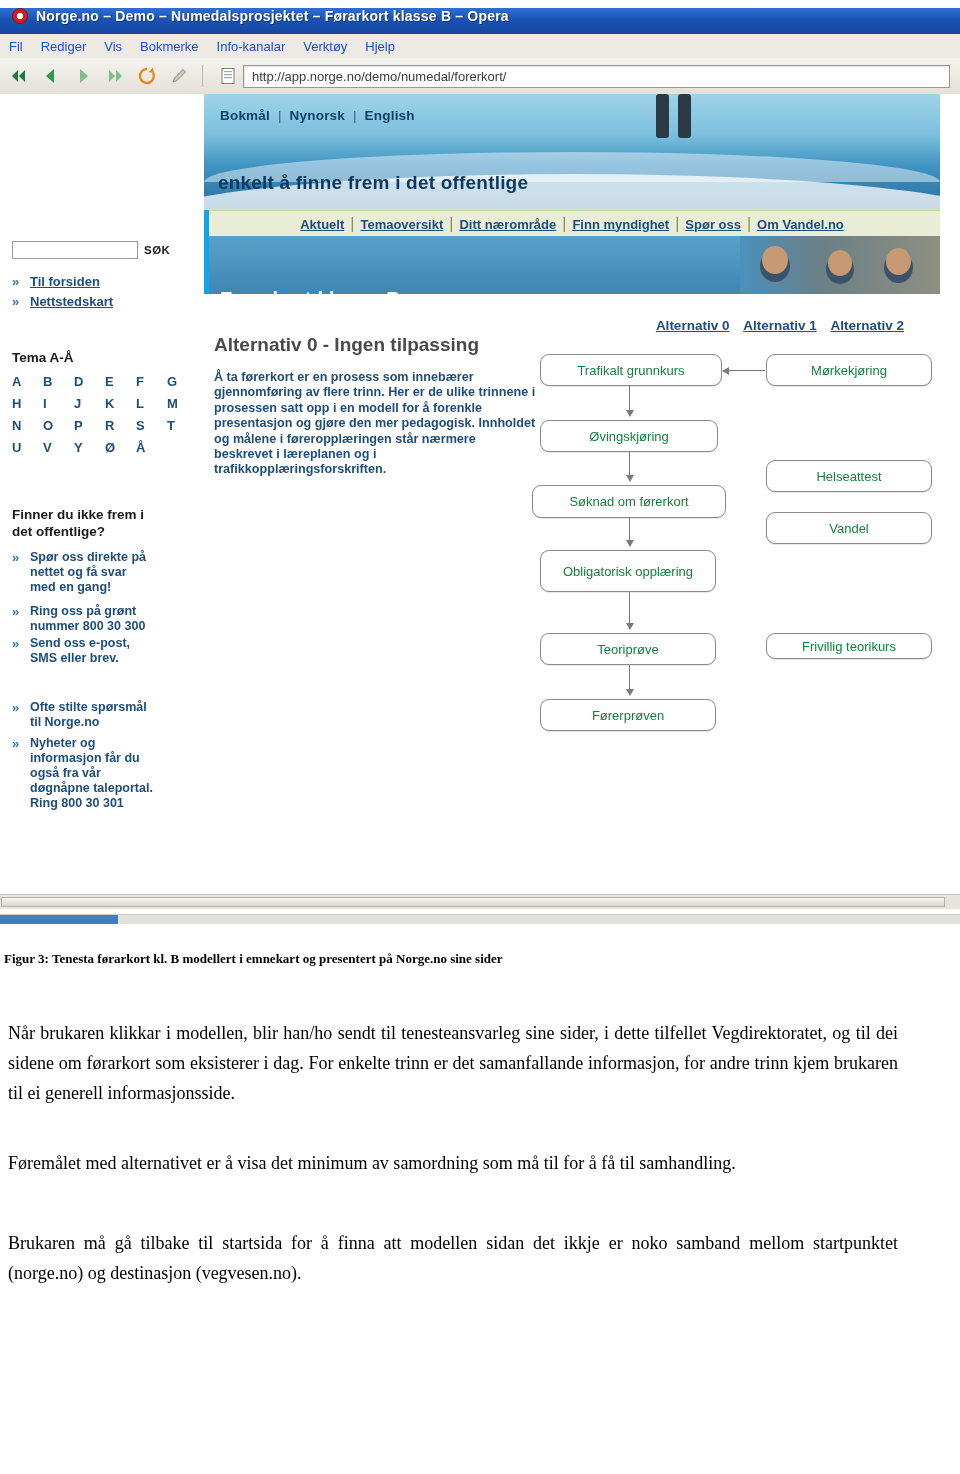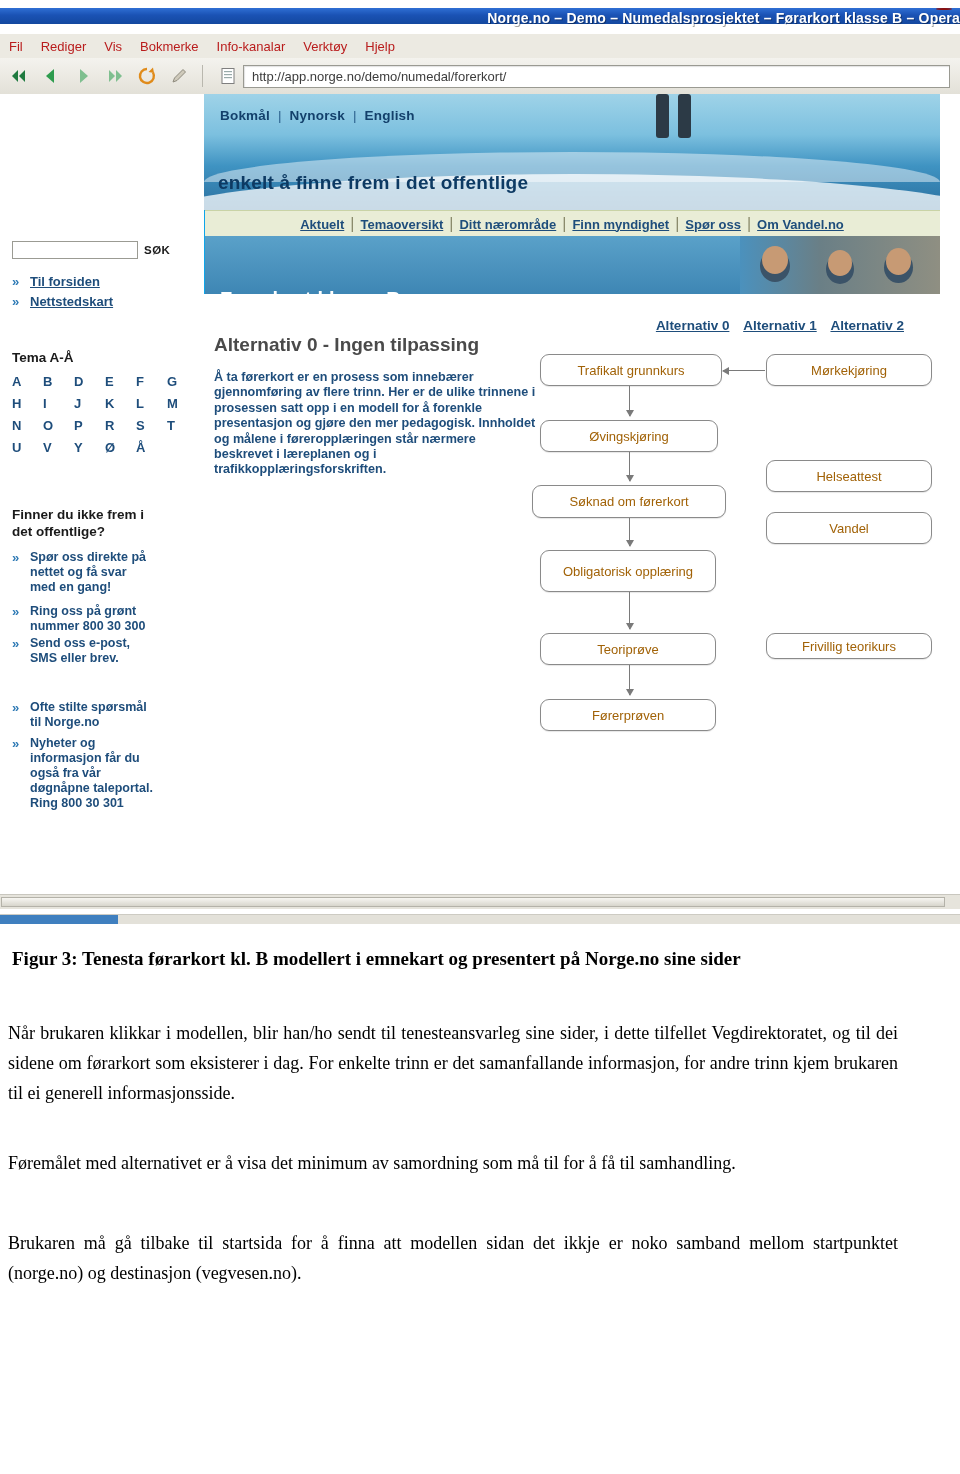--- a/index.html
+++ b/index.html
@@ -14,24 +14,24 @@
 
   
   .shot {
     position:absolute; left:0; top:0; width:960px; height:935px;
     background:#ffffff;
     font-family:"Liberation Sans", sans-serif;
   }
 
   
   .titlebar {
-    position:absolute; left:0; top:8px; width:960px; height:16px;
+    position:absolute; left:0; top:8px; width:960px; height:26px;
     background:linear-gradient(to bottom,#2f6fd4 0%,#1a52b4 45%,#14489f 100%);
     color:#fff;
-    display:flex; align-items:flex-end;flex-direction:column;
+    display:flex; align-items:flex-start;
   }
   .titlebar .opera-logo {
     width:16px; height:16px; margin-left:12px; margin-right:8px;
     border-radius:50%;
     background:radial-gradient(circle at 50% 50%, #ffffff 0 30%, #d21d1d 32% 100%);
     border:1px solid #8b0f0f;
     box-sizing:border-box;
   }
   .titlebar .title-text {
     font-size:14px; font-weight:bold; letter-spacing:0.2px;
@@ -40,21 +40,21 @@
   }
 
   
   .menubar {
     position:absolute; left:0; top:34px; width:960px; height:24px;
     background:#eceae2;
     border-bottom:1px solid #cfcdc4;
     display:flex; align-items:center;
   }
   .menubar .menu-item {
-    font-size:13px; color:#b91c1c; padding:2px 9px; white-space:nowrap;
+    font-size:13px; color:#1d4ed8; padding:2px 9px; white-space:nowrap;
   }
 
   
   .toolbar {
     position:absolute; left:0; top:58px; width:960px; height:36px;
     background:linear-gradient(to bottom,#f4f3ee 0%,#e3e1d8 100%);
     border-bottom:1px solid #b9b7ae;
     display:flex; align-items:center;
   }
   .tb-btn {
@@ -166,21 +166,21 @@
     overflow:hidden;
   }
   .titleband .head {
     position:absolute; border-radius:50%; background:#c79a74;
     box-shadow:0 6px 0 2px #3b5368;
   }
 
   
   .sidebar {
     position:absolute; left:0; top:116px; width:204px; height:684px;
-    background:#ffffff; border-right:1px solid #0ea5e9;
+    background:#ffffff; border-right:5px solid #0ea5e9;
   }
   .search-row {
     position:absolute; left:12px; top:30px; width:180px; height:20px;
     display:flex; align-items:center;
   }
   .search-row input {
     width:126px; height:18px; border:1px solid #9b9b93; background:#fff;
     font-size:12px; padding:0 3px; box-sizing:border-box;
     font-family:"Liberation Sans", sans-serif;
   }
@@ -232,21 +232,21 @@
   
   .diagram {
     position:absolute; left:320px; top:60px; width:416px; height:420px;
   }
   .node {
     position:absolute;
     border:1px solid #8a8a8a;
     border-radius:9px;
     background:#ffffff;
     display:flex; align-items:center; justify-content:center; text-align:center;
-    font-size:13px; color:#a16207;
+    font-size:13px; color:#15803d;
     box-shadow:0 1px 1px rgba(0,0,0,.10);
     line-height:15px;
     padding:12px 6px; box-sizing:border-box;
   }
   .arrow-v {
     position:absolute; width:1px; background:#7a7a7a;
   }
   .arrow-v:after {
     content:""; position:absolute; left:-3.5px; bottom:-1px;
     border-left:4px solid transparent; border-right:4px solid transparent;
@@ -278,22 +278,22 @@
   .progbar .fill {
     position:absolute; left:0; top:0; width:118px; height:9px; background:#3f7fbf;
   }
 
   
   .doc {
     position:absolute; left:0; top:946px; width:960px;
     font-family:"Liberation Serif", serif;
   }
   .caption {
-    position:absolute; left:12px; top:0; width:944px;
-    font-size:19px; font-weight:bold; line-height:26px;
+    position:absolute; left:4px; top:0; width:944px;
+    font-size:13px; font-weight:bold; line-height:26px;
     text-align:justify;
   }
   .para {
     position:absolute; left:8px; width:890px;
     font-size:18px; line-height:30px; text-align:justify;
   }
 </style>
 </head>
 <body>
 

